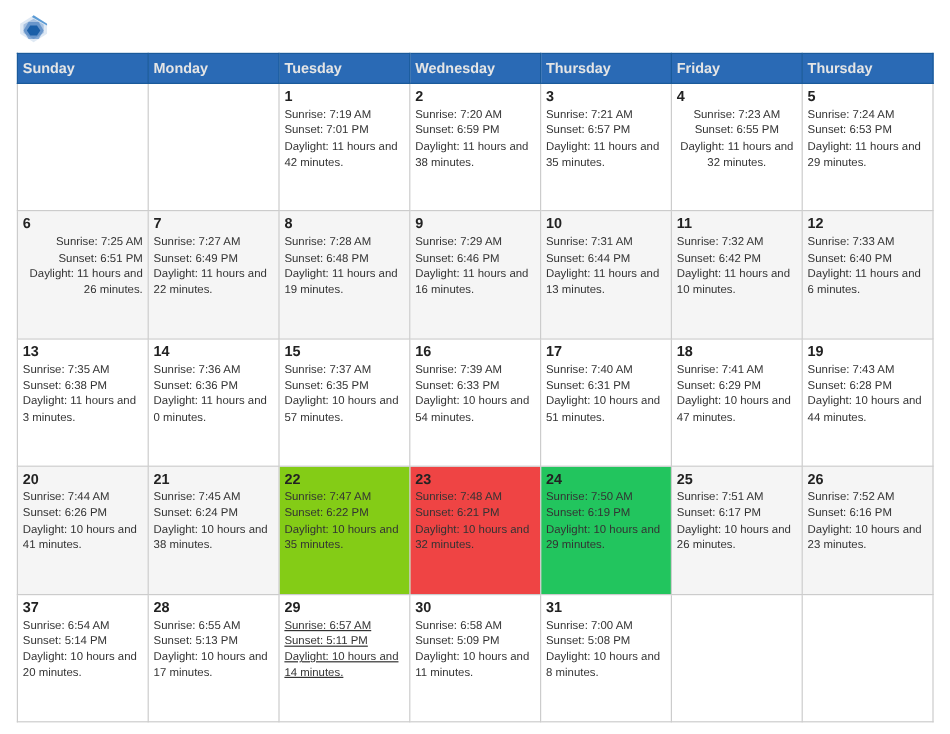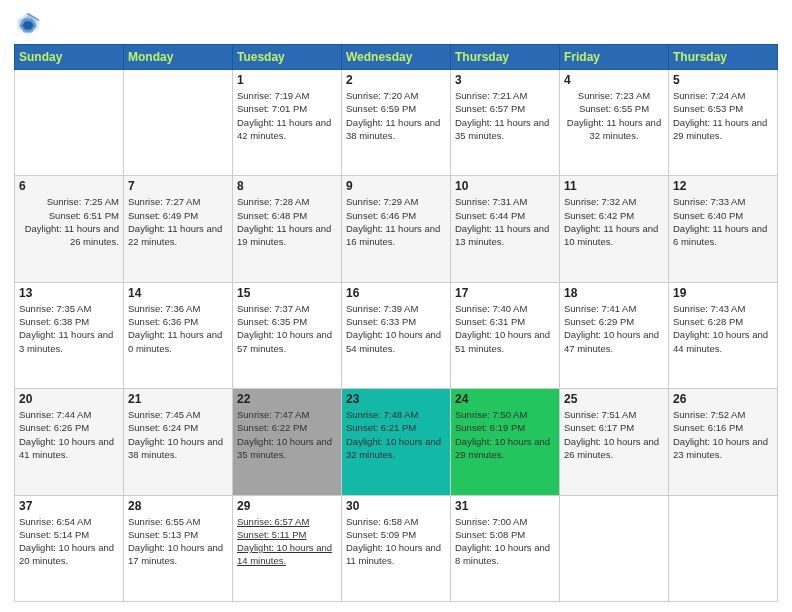--- a/index.html
+++ b/index.html
@@ -63,21 +63,21 @@
     }
     .calendar {
       flex: 1;
       border: 1px solid #ccc;
       border-collapse: collapse;
       width: 100%;
       table-layout: fixed;
     }
     .calendar th {
       background: #2a6ab5;
-      color: #bef264;
+      color: #e5e5e5;
       font-size: 12px;
       font-weight: bold;
       padding: 5px 4px;
       text-align: left;
       border: 1px solid #1a5a9a;
     }
     .calendar td {
       border: 1px solid #ccc;
       vertical-align: top;
       padding: 3px 4px;
@@ -269,27 +269,27 @@
             <div class="day-text" style="white-space: pre-line;">Sunrise: 7:44 AM
 Sunset: 6:26 PM
 Daylight: 10 hours and 41 minutes.</div>
           </td>
           <td style="background: rgb(245, 245, 245);">
             <div class="day-num">21</div>
             <div class="day-text" style="white-space: pre-line;">Sunrise: 7:45 AM
 Sunset: 6:24 PM
 Daylight: 10 hours and 38 minutes.</div>
           </td>
-          <td style="background: #a3a3a3;">
+          <td style="background: #84cc16;">
             <div class="day-num">22</div>
             <div class="day-text" style="white-space: pre-line;">Sunrise: 7:47 AM
 Sunset: 6:22 PM
 Daylight: 10 hours and 35 minutes.</div>
           </td>
-          <td style="background: #14b8a6;">
+          <td style="background: #ef4444;">
             <div class="day-num">23</div>
             <div class="day-text" style="white-space: pre-line;">Sunrise: 7:48 AM
 Sunset: 6:21 PM
 Daylight: 10 hours and 32 minutes.</div>
           </td>
           <td style="background: #22c55e;">
             <div class="day-num">24</div>
             <div class="day-text" style="white-space: pre-line;">Sunrise: 7:50 AM
 Sunset: 6:19 PM
 Daylight: 10 hours and 29 minutes.</div>

